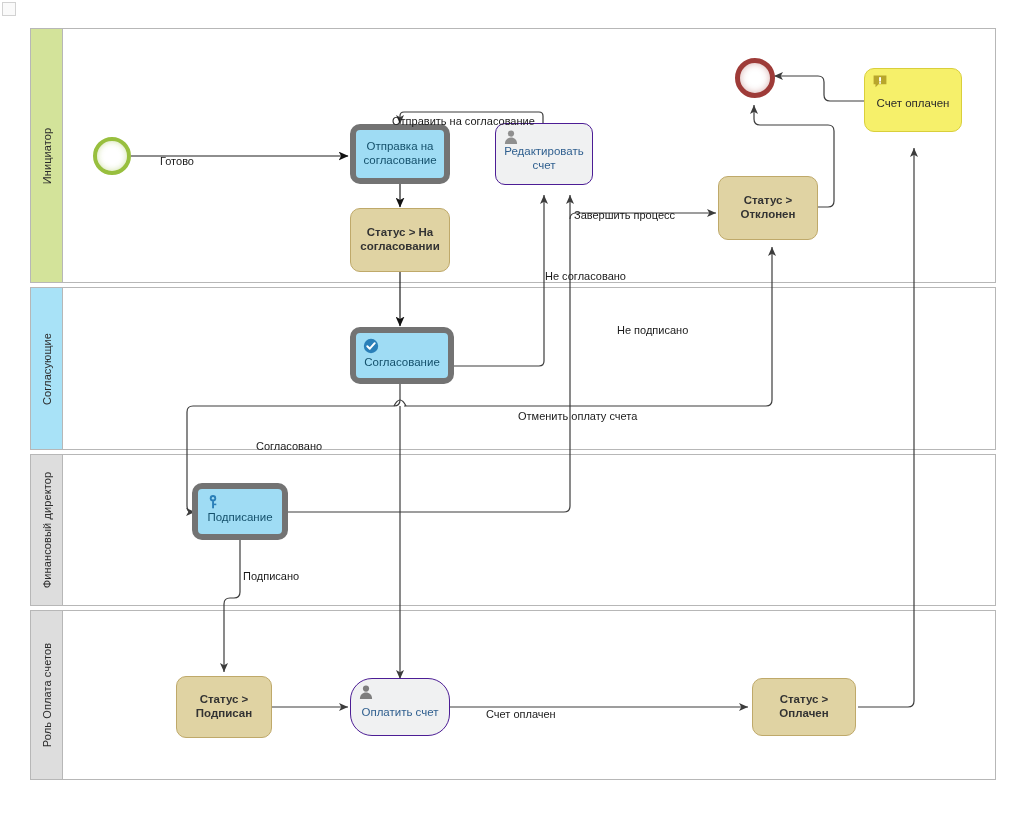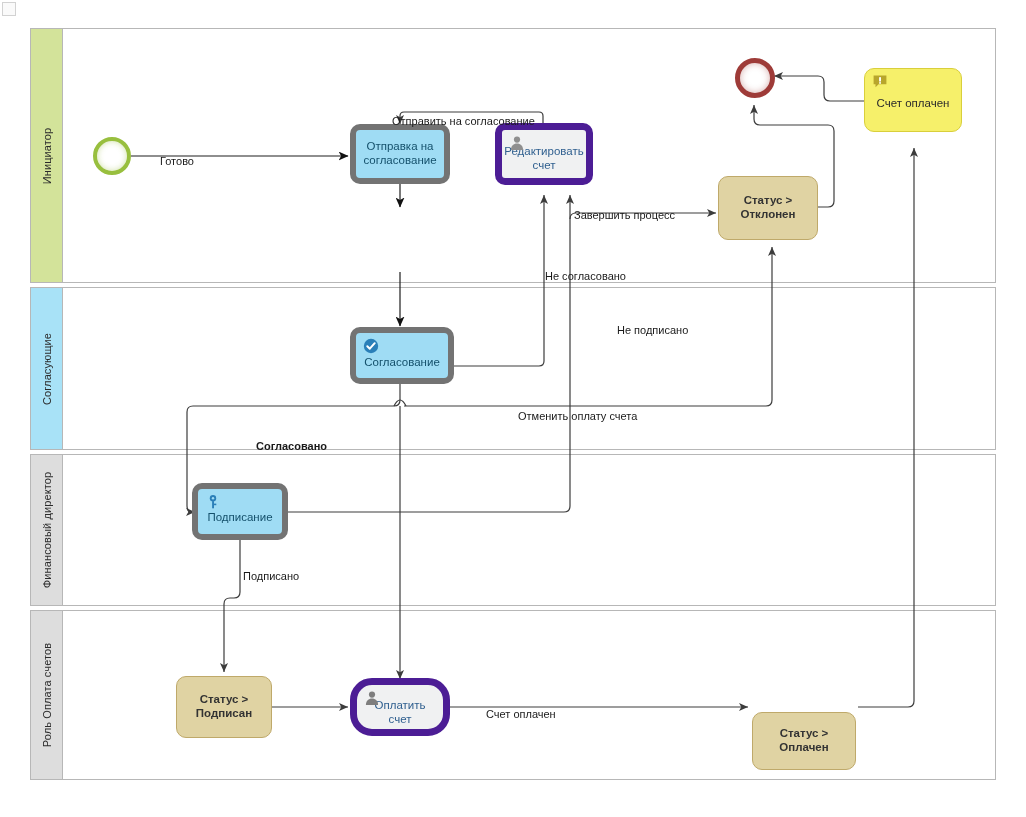--- a/index.html
+++ b/index.html
@@ -18,21 +18,21 @@
         transform:translate(-50%,-50%) rotate(-90deg);
         white-space:nowrap;font-size:11px;color:#2b2b2b;letter-spacing:.1px;}
   
   #wires{position:absolute;left:0;top:0;width:1026px;height:817px;
          pointer-events:none;}
   
   .node{position:absolute;box-sizing:border-box;border-radius:10px;
         display:flex;align-items:center;justify-content:center;
         text-align:center;line-height:1.2;font-size:11.5px;}
   .n-task-blue{background:#9fdcf4;border:6px solid #737373;color:#14506b;}
-  .n-task-gray{background:#f0f1f2;border:7px solid #4c1d95;color:#2f5f8f;}
+  .n-task-gray{background:#f0f1f2;border:1px solid #4c1d95;color:#2f5f8f;}
   .n-status{background:#e0d3a3;border:1px solid #bfa96a;color:#333;font-weight:bold;}
   .n-note{background:#f6f06a;border:1px solid #d9cf3c;color:#2b2b2b;}
   .node .lbl{padding:0 6px;z-index:2;}
   .node-icon{position:absolute;left:7px;top:5px;width:16px;height:16px;z-index:3;}
   .ev{position:absolute;border-radius:50%;box-sizing:border-box;background:#fff;}
   .ev-start{border:4px solid #98bf3e;box-shadow:0 0 6px rgba(152,191,62,.45) inset;}
   .ev-end{border:5px solid #9e3b38;box-shadow:0 0 7px rgba(158,59,56,.40) inset;}
   .flow-label{position:absolute;font-size:11px;color:#1a1a1a;white-space:nowrap;
               background:transparent;}
   .scrollmark{position:absolute;left:2px;top:2px;width:12px;height:12px;
@@ -131,20 +131,23 @@
   </div>
 
   <div class="node n-task-gray" style="left:495px;top:123px;width:98px;height:62px;">
     <svg class="node-icon" viewBox="0 0 16 16">
       <circle cx="8" cy="4.6" r="3.1" fill="#8f8f8f"></circle>
       <path d="M1.9,15 C1.9,10.8 4.6,8.6 8,8.6 C11.4,8.6 14.1,10.8 14.1,15 Z" fill="#8f8f8f"></path>
     </svg>
     <span class="lbl" style="margin-top:10px;">Редактировать счет</span>
   </div>
 
+  <div class="node n-status" style="left:350px;top:208px;width:100px;height:64px;">
+    <span class="lbl">Статус &gt; На согласовании</span>
+  </div>
 
   <div class="node n-status" style="left:718px;top:176px;width:100px;height:64px;">
     <span class="lbl">Статус &gt; Отклонен</span>
   </div>
 
   <div class="node n-note" style="left:864px;top:68px;width:98px;height:64px;">
     <svg class="node-icon" viewBox="0 0 16 16">
       <path d="M1.6,1.4 H14.4 V10.3 H6.6 L3.5,13.3 V10.3 H1.6 Z" fill="#b8a62c"></path>
       <rect x="7.1" y="3.2" width="1.9" height="4.3" fill="#fff"></rect>
       <rect x="7.1" y="8.2" width="1.9" height="1.5" fill="#fff"></rect>
@@ -175,35 +178,35 @@
   </div>
 
   <div class="node n-task-gray" style="left:350px;top:678px;width:100px;height:58px;border-radius:22px;">
     <svg class="node-icon" viewBox="0 0 16 16">
       <circle cx="8" cy="4.6" r="3.1" fill="#7e7e7e"></circle>
       <path d="M1.9,15 C1.9,10.8 4.6,8.6 8,8.6 C11.4,8.6 14.1,10.8 14.1,15 Z" fill="#7e7e7e"></path>
     </svg>
     <span class="lbl" style="margin-top:12px;">Оплатить счет</span>
   </div>
 
-  <div class="node n-status" style="left:752px;top:678px;width:104px;height:58px;margin-top:34px;">
+  <div class="node n-status" style="left:752px;top:678px;width:104px;height:58px;">
     <span class="lbl">Статус &gt; Оплачен</span>
   </div>
 
   <div class="flow-label" style="left:160px;top:155px;">Готово</div>
 
   <div class="flow-label" style="left:392px;top:115px;">Отправить на согласование</div>
 
   <div class="flow-label" style="left:574px;top:209px;">Завершить процесс</div>
 
   <div class="flow-label" style="left:545px;top:270px;">Не согласовано</div>
 
   <div class="flow-label" style="left:574px;top:324px;margin-left:43px;">Не подписано</div>
 
   <div class="flow-label" style="left:518px;top:410px;">Отменить оплату счета</div>
 
-  <div class="flow-label" style="left:256px;top:440px;font-weight:bold;">Согласовано</div>
+  <div class="flow-label" style="left:256px;top:440px;">Согласовано</div>
 
   <div class="flow-label" style="left:243px;top:570px;">Подписано</div>
 
   <div class="flow-label" style="left:486px;top:708px;">Счет оплачен</div>
 
 </div>
 
 </body></html>

